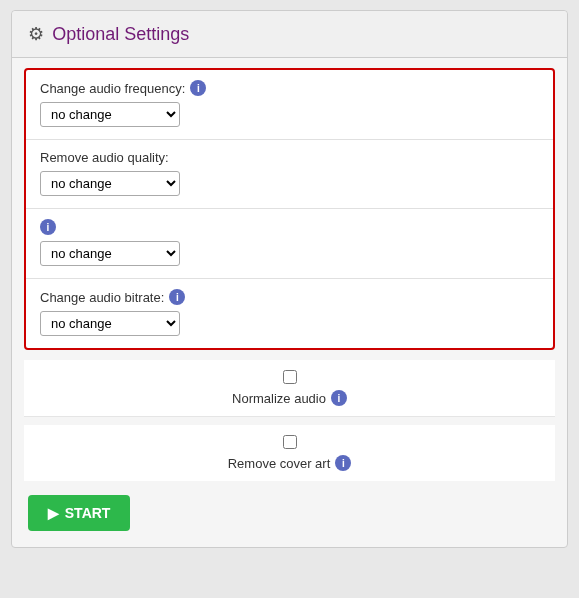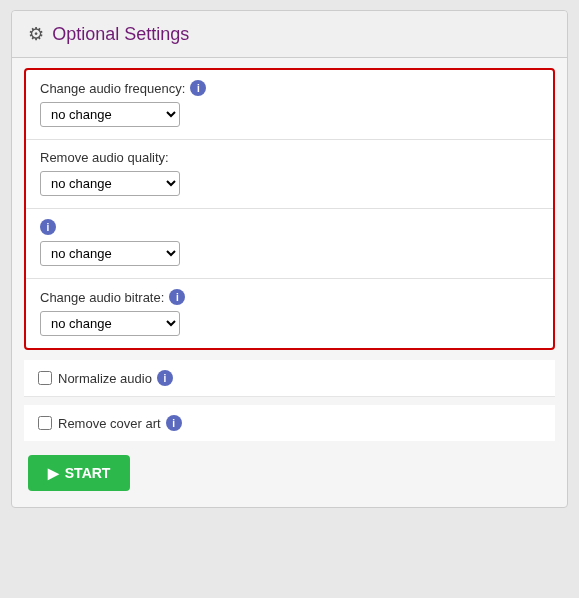--- a/index.html
+++ b/index.html
@@ -83,20 +83,21 @@
       cursor: pointer;
     }
     .checkbox-row {
       background: #fff;
       margin: 8px 12px 0 12px;
       padding: 10px 14px;
       border-bottom: 1px solid #e5e5e5;
       display: flex;
       align-items: center;
       gap: 6px;
+      flex-direction: column;
     }
     .checkbox-row:last-of-type {
       border-bottom: none;
     }
     .checkbox-label {
       font-size: 13px;
       color: #333;
       display: flex;
       align-items: center;
       gap: 5px;

